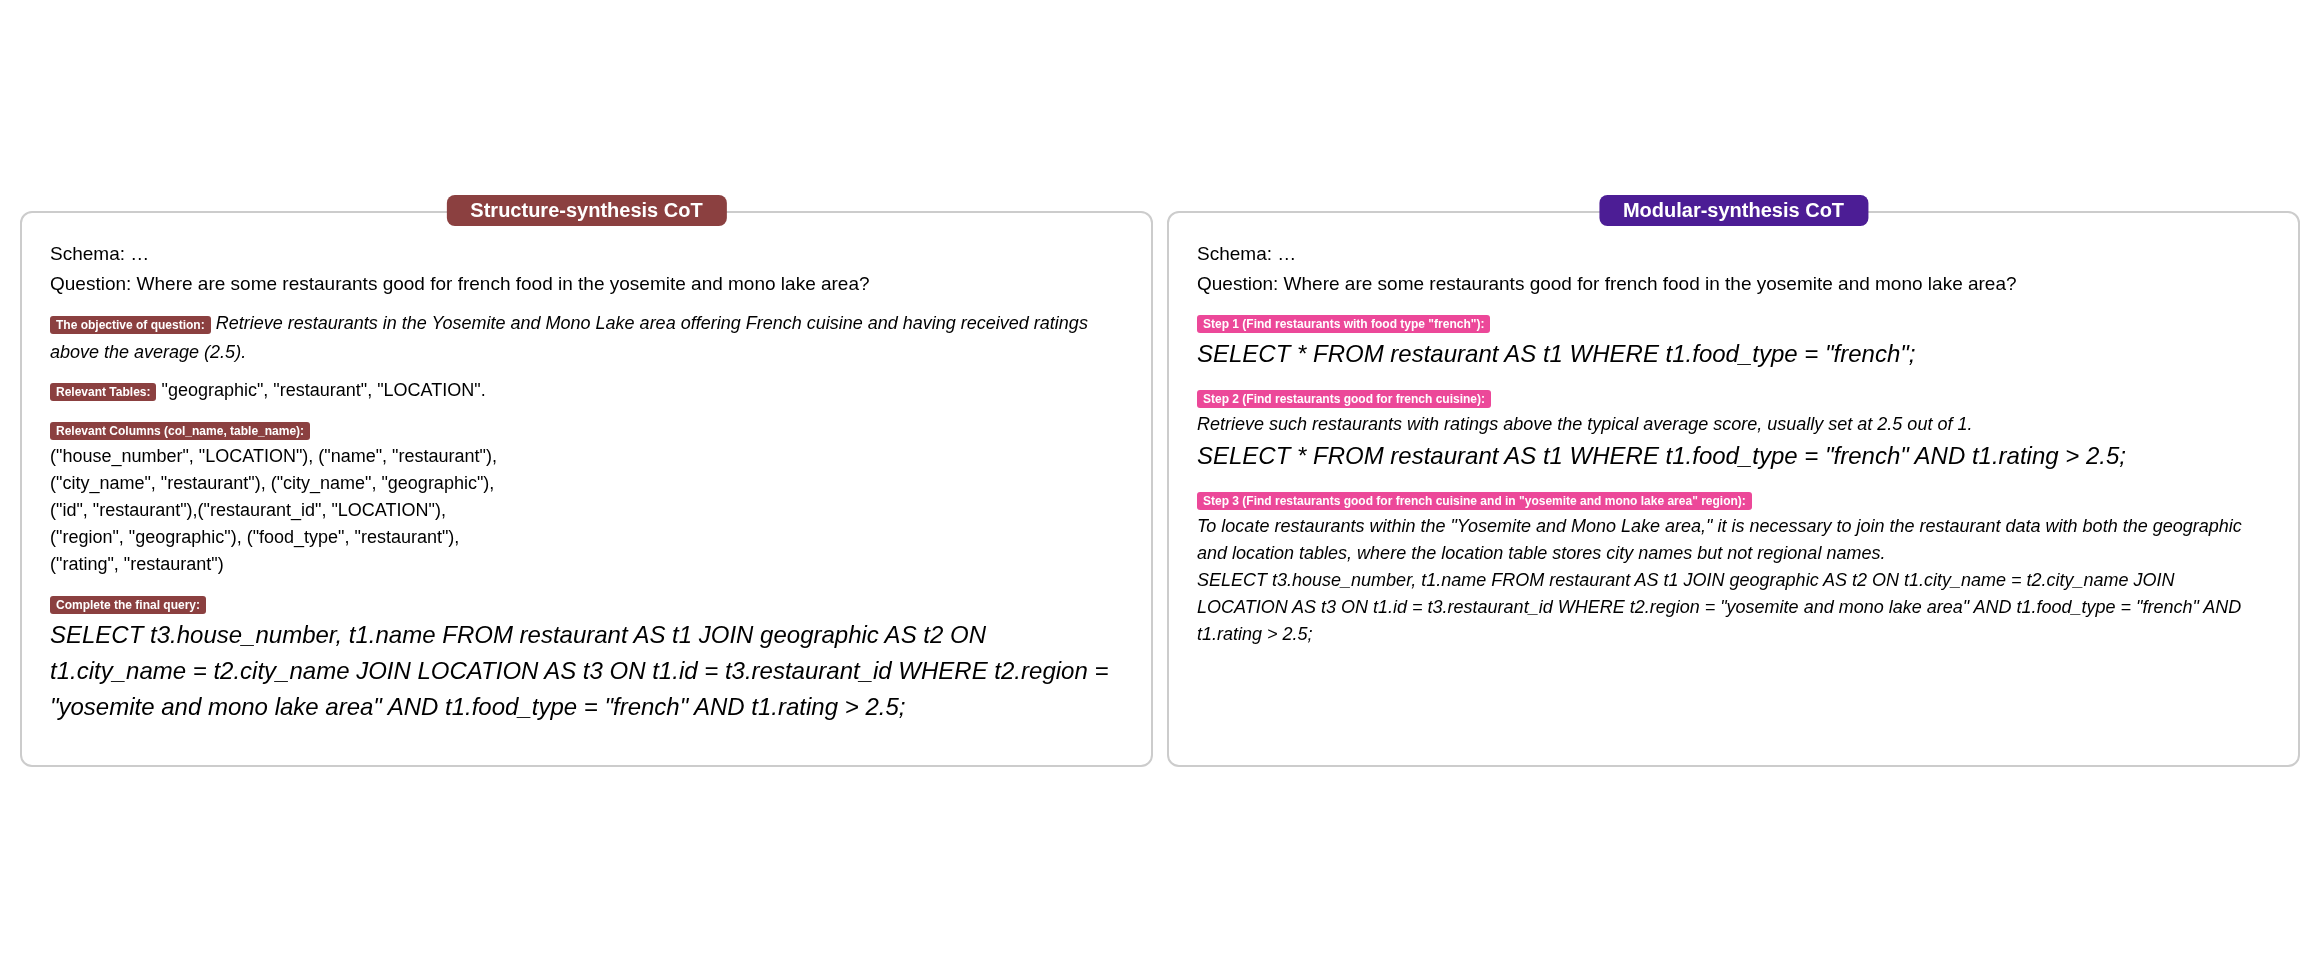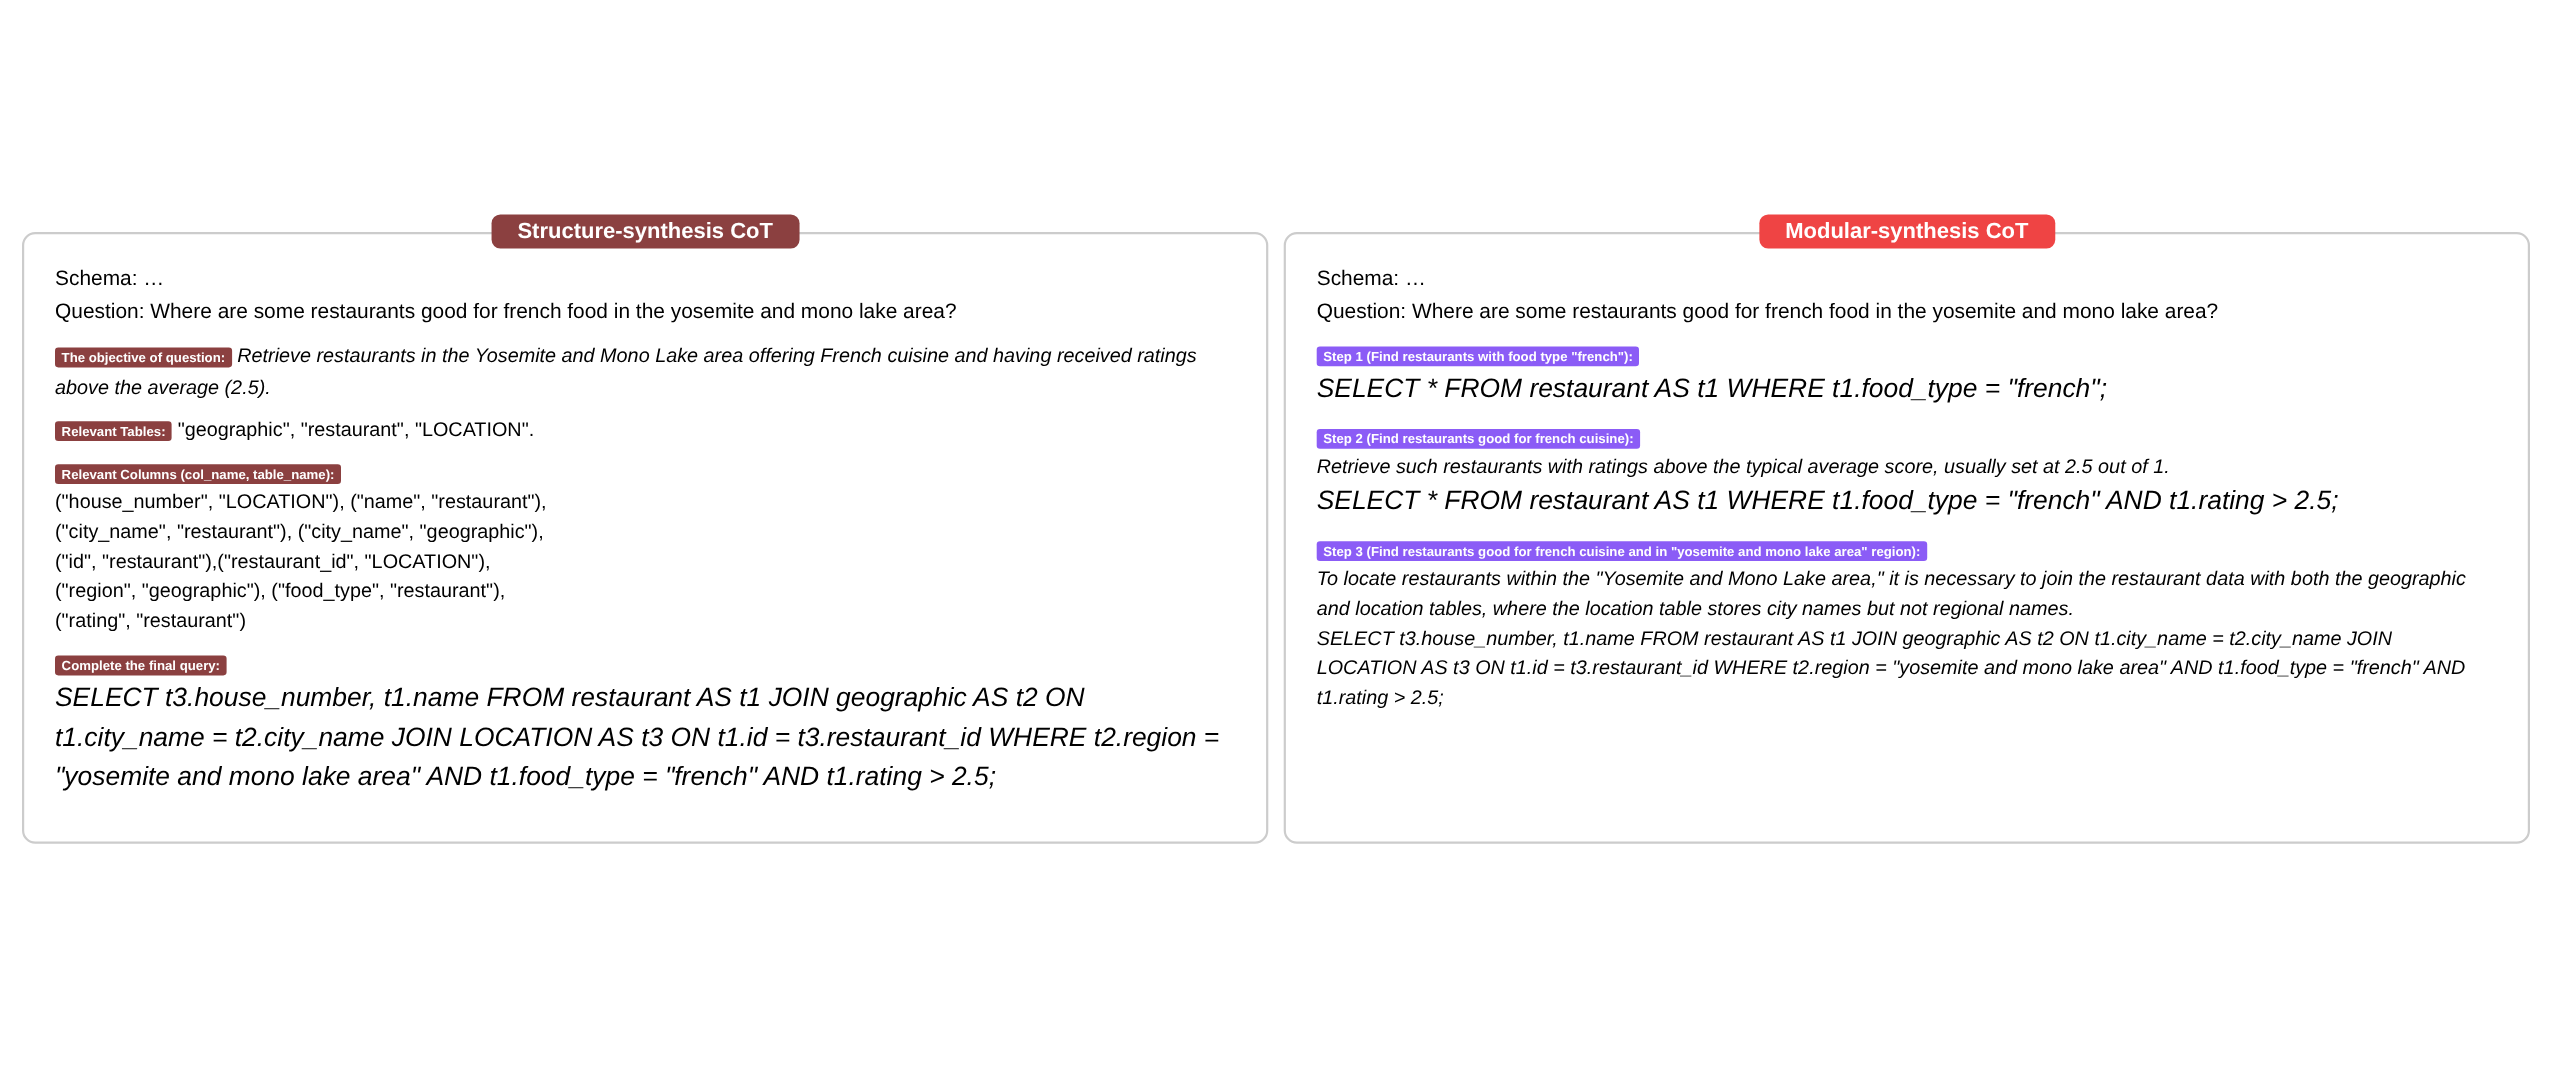--- a/index.html
+++ b/index.html
@@ -46,21 +46,21 @@
       font-weight: bold;
       white-space: nowrap;
       color: #fff;
     }
 
     .panel-title-left {
       background-color: #8B4040;
     }
 
     .panel-title-right {
-      background-color: #ef4444;
+      background-color: #4c1d95;
     }
 
     .schema-line {
       font-size: 19px;
       margin-bottom: 8px;
     }
 
     .question-line {
       font-size: 19px;
       margin-bottom: 14px;
@@ -76,21 +76,21 @@
       font-weight: bold;
       font-size: 12px;
       color: #fff;
     }
 
     .highlight-brown {
       background-color: #8B4040;
     }
 
     .highlight-navy {
-      background-color: #8b5cf6;
+      background-color: #ec4899;
       margin-top: 16px;
     }
 
     .section {
       margin-bottom: 12px;
       font-size: 18px;
       line-height: 1.5;
     }
 
     .italic-content {

